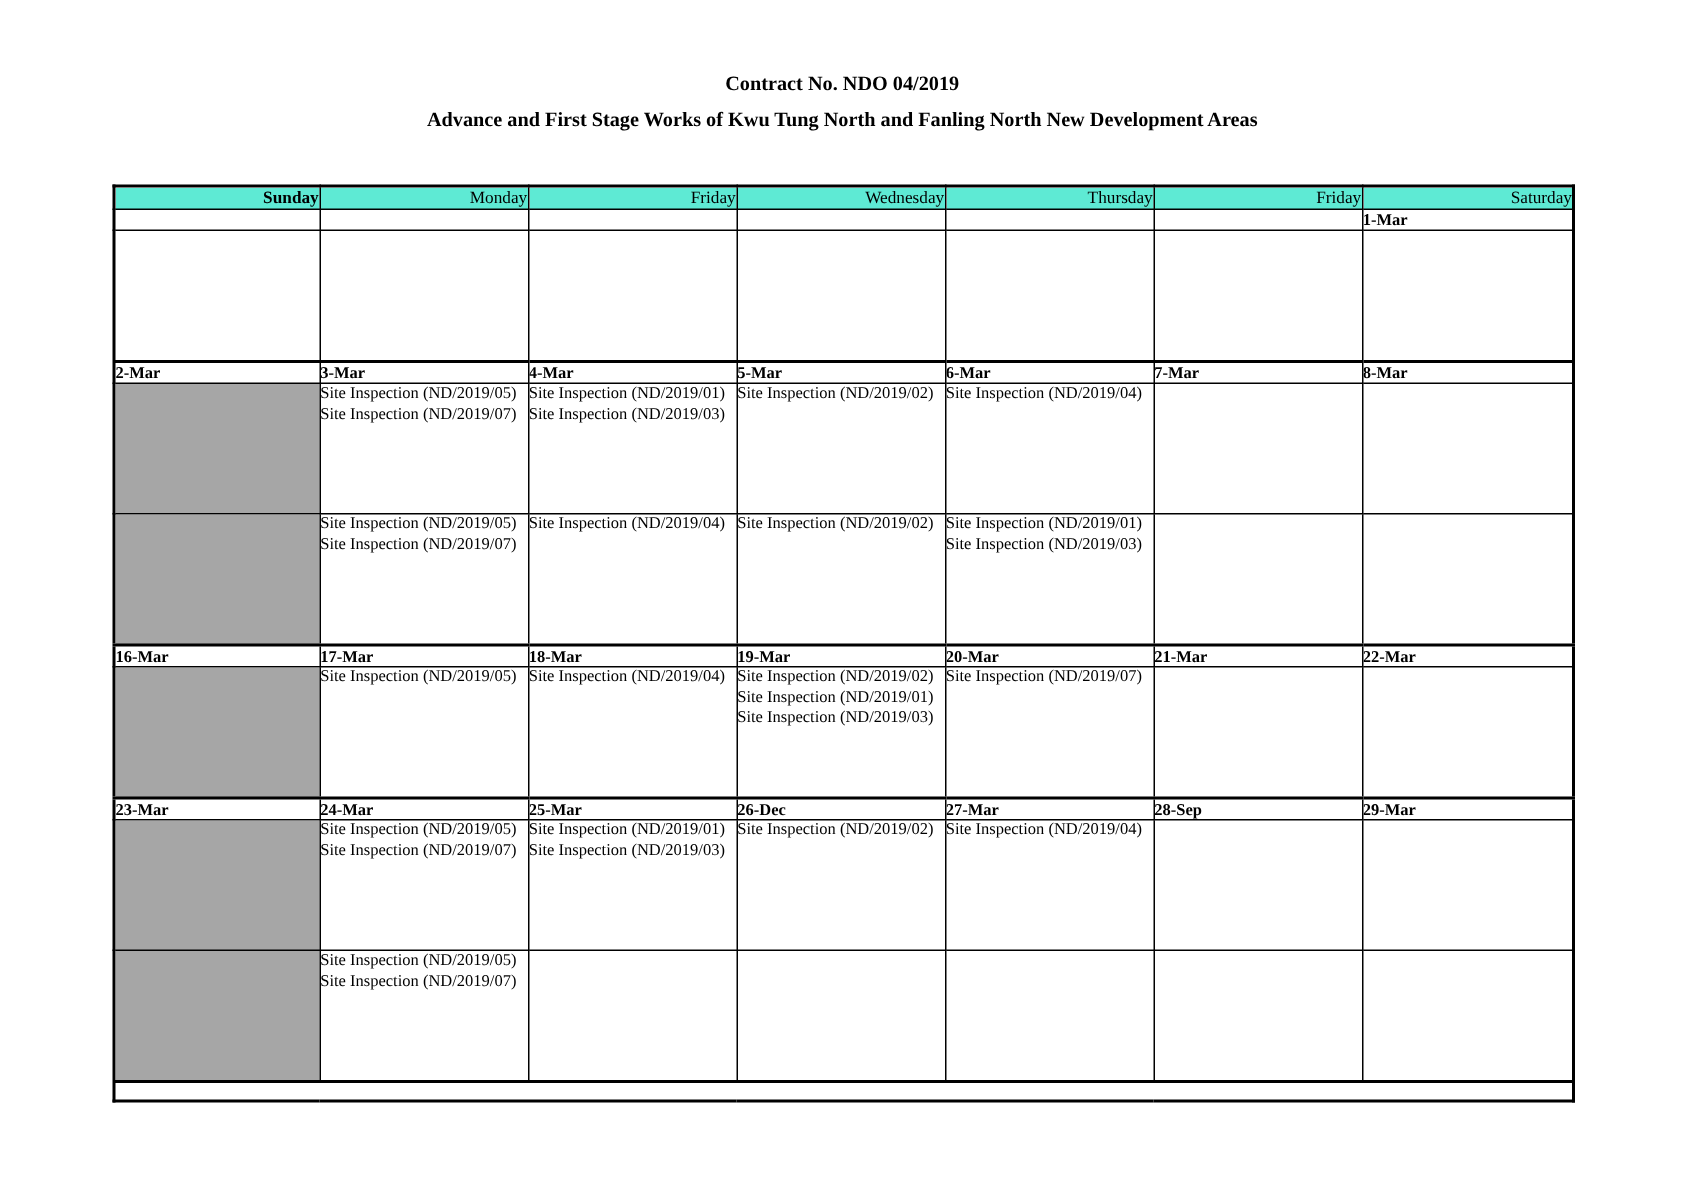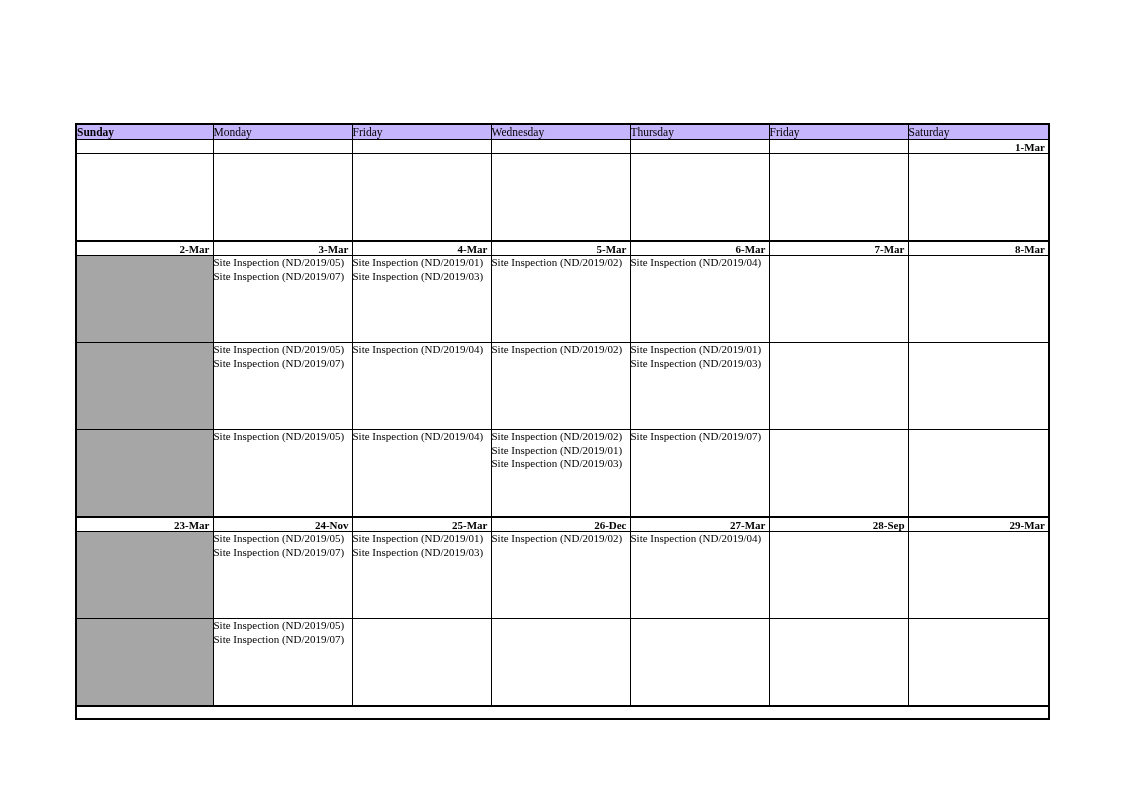--- a/index.html
+++ b/index.html
@@ -17,46 +17,48 @@
   table.calendar{
     position:absolute;left:75px;top:123px;width:973px;
     border-collapse:collapse;table-layout:fixed;
     border:2px solid #000;
   }
   table.calendar th, table.calendar td{
     border:1px solid #000;padding:0;overflow:hidden;
   }
   tr.day-header-row th{
     height:14px;font-size:11.5px;font-weight:normal;
-    text-align:left;vertical-align:middle;background:#c4b5fd;
+    text-align:right;vertical-align:middle;background:#5eead4;
   }
   tr.day-header-row th.sunday{font-weight:bold;}
   tr.date-row td{
     height:13px;font-size:11px;font-weight:bold;
-    text-align:right;vertical-align:middle;padding-right:3px;
+    text-align:left;vertical-align:middle;padding-right:3px;
     border-top:2px solid #000;background:#fff;
   }
   
   table.calendar tr:nth-child(2) td{border-top-width:1px;}
   tr.content-row td{
     height:86px;vertical-align:top;background:#fff;
   }
   td.day-cell{padding:12px 4px 0 12px;}
   td.day-cell.shaded{background:var(--shade,#a6a6a6);}
   .event{
     font-size:11px;line-height:13.5px;white-space:nowrap;
   }
   tr.filler-row td{
     height:11px;border-top:2px solid #000;background:#fff;
   }
 </style>
 </head>
 <body>
 
 <div class="title-block">
+  <div class="title-line title-line-1">Contract No. NDO 04/2019</div>
+  <div class="title-line">Advance and First Stage Works of Kwu Tung North and Fanling North New Development Areas</div>
 </div>
 
 <table class="calendar">
   <colgroup>
     <col style="width:137px">
     <col style="width:139px">
     <col style="width:139px">
     <col style="width:139px">
     <col style="width:139px">
     <col style="width:139px">
@@ -130,20 +132,29 @@
         <td class="day-cell">
           <div class="event">Site Inspection (ND/2019/02)</div>
         </td>
         <td class="day-cell">
           <div class="event">Site Inspection (ND/2019/01)</div>
           <div class="event">Site Inspection (ND/2019/03)</div>
         </td>
         <td class="day-cell"></td>
         <td class="day-cell"></td>
       </tr>
+      <tr class="date-row">
+        <td class="date-cell">16-Mar</td>
+        <td class="date-cell">17-Mar</td>
+        <td class="date-cell">18-Mar</td>
+        <td class="date-cell">19-Mar</td>
+        <td class="date-cell">20-Mar</td>
+        <td class="date-cell">21-Mar</td>
+        <td class="date-cell">22-Mar</td>
+      </tr>
       <tr class="content-row">
         <td class="day-cell shaded"></td>
         <td class="day-cell">
           <div class="event">Site Inspection (ND/2019/05)</div>
         </td>
         <td class="day-cell">
           <div class="event">Site Inspection (ND/2019/04)</div>
         </td>
         <td class="day-cell">
           <div class="event">Site Inspection (ND/2019/02)</div>
@@ -151,21 +162,21 @@
           <div class="event">Site Inspection (ND/2019/03)</div>
         </td>
         <td class="day-cell">
           <div class="event">Site Inspection (ND/2019/07)</div>
         </td>
         <td class="day-cell"></td>
         <td class="day-cell"></td>
       </tr>
       <tr class="date-row">
         <td class="date-cell">23-Mar</td>
-        <td class="date-cell">24-Nov</td>
+        <td class="date-cell">24-Mar</td>
         <td class="date-cell">25-Mar</td>
         <td class="date-cell">26-Dec</td>
         <td class="date-cell">27-Mar</td>
         <td class="date-cell">28-Sep</td>
         <td class="date-cell">29-Mar</td>
       </tr>
       <tr class="content-row">
         <td class="day-cell shaded"></td>
         <td class="day-cell">
           <div class="event">Site Inspection (ND/2019/05)</div>

